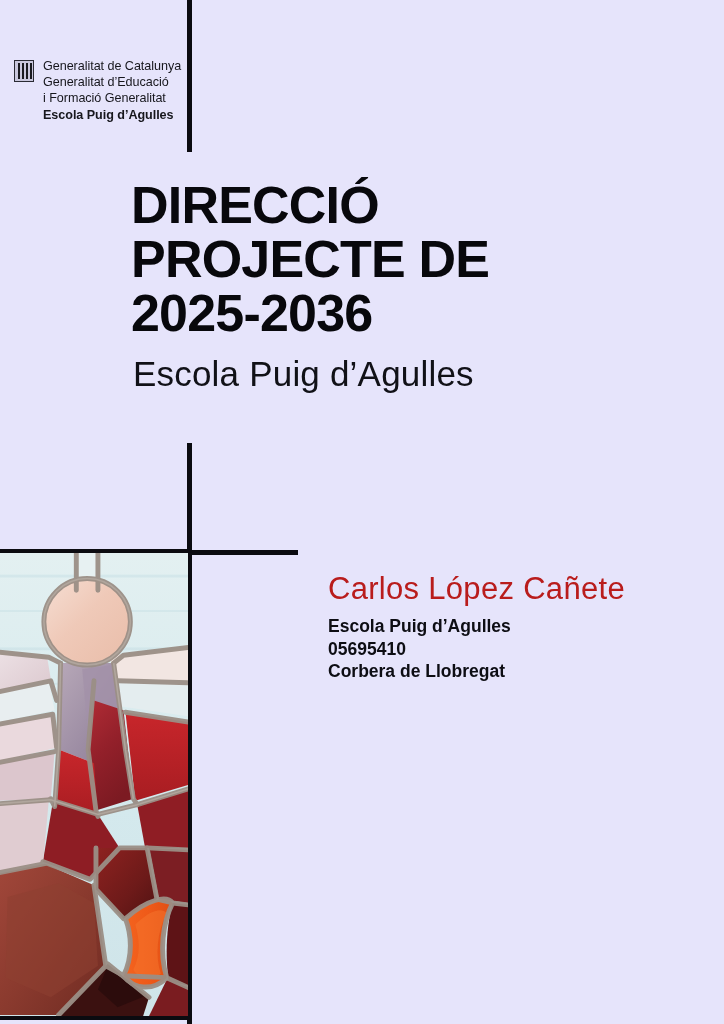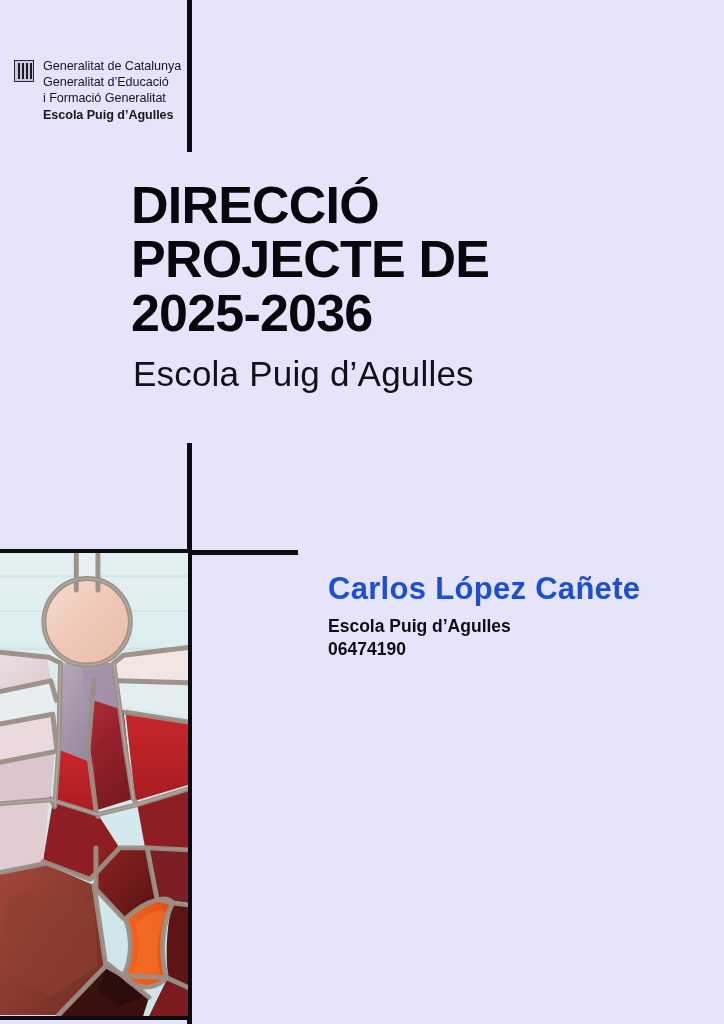--- a/index.html
+++ b/index.html
@@ -109,22 +109,22 @@
   }
 
   
   #author-block {
     position: absolute;
     left: 328px;
     top: 570px;
     width: 380px;
   }
   #author-name {
-    color: #1d4ed8;
-    font-weight: bold;
+    color: #b91c1c;
+    font-weight: normal;
     font-size: 31px;
     line-height: 38px;
     letter-spacing: 0.3px;
     white-space: nowrap;
   }
   #author-block .author-meta {
     color: #0d0d13;
     font-weight: bold;
     font-size: 17.5px;
     line-height: 22.5px;
@@ -175,21 +175,22 @@
   <div id="title-block">
     <div class="title-line">DIRECCIÓ</div>
     <div class="title-line">PROJECTE DE</div>
     <div class="title-line">2025-2036</div>
   </div>
   <div id="subtitle">Escola Puig d’Agulles</div>
 
   <div id="author-block">
     <div id="author-name">Carlos López Cañete</div>
     <div class="author-meta" id="author-meta-1">Escola Puig d’Agulles</div>
-    <div class="author-meta">06474190</div>
+    <div class="author-meta">05695410</div>
+    <div class="author-meta">Corbera de Llobregat</div>
   </div>
 
   <div id="glass-photo">
     <svg viewBox="0 0 192 471" preserveAspectRatio="xMidYMid slice" aria-hidden="true">
       <defs>
         <linearGradient id="gSky" x1="0" y1="0" x2="0" y2="1">
           <stop offset="0%" stop-color="#e3f0f1"></stop>
           <stop offset="55%" stop-color="#d4e9ed"></stop>
           <stop offset="100%" stop-color="#cfe4e9"></stop>
         </linearGradient>

